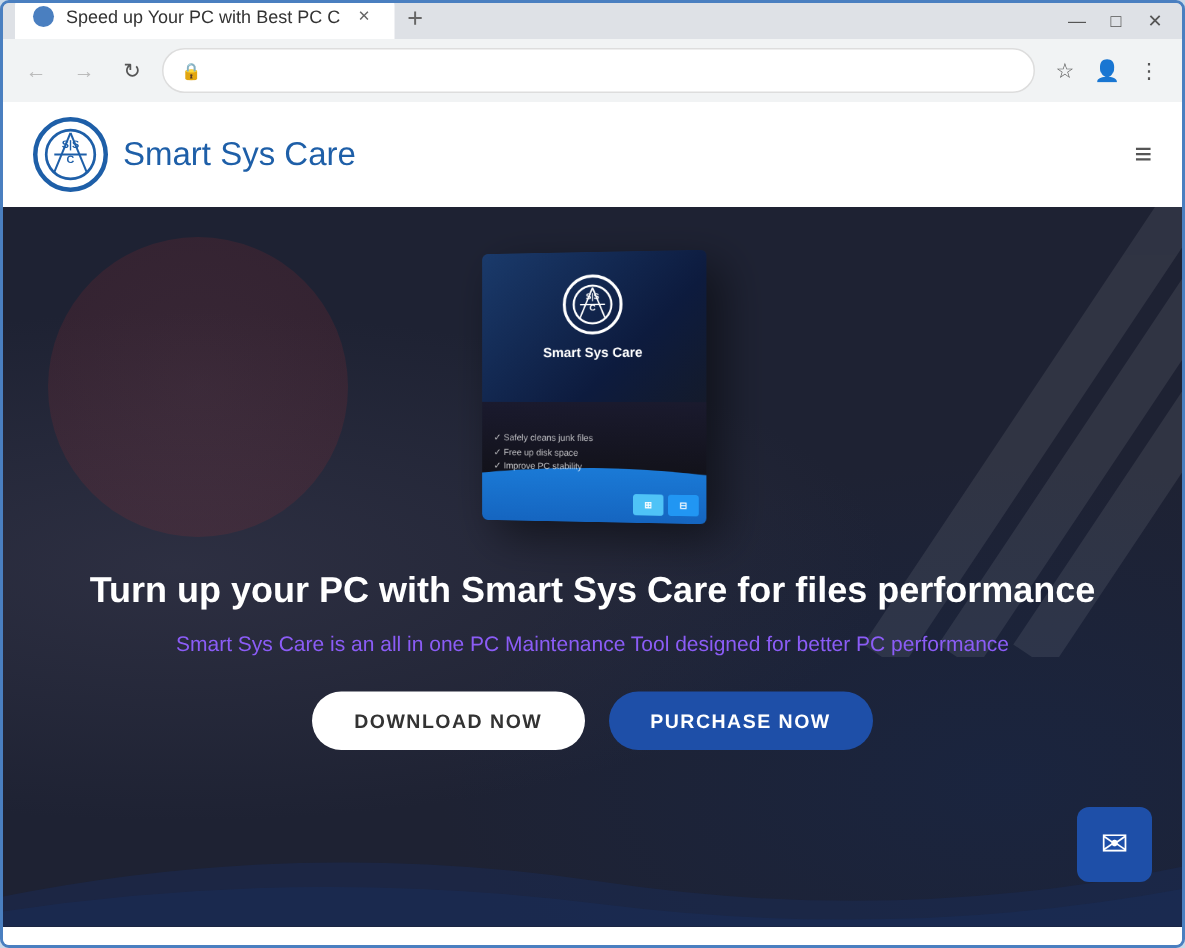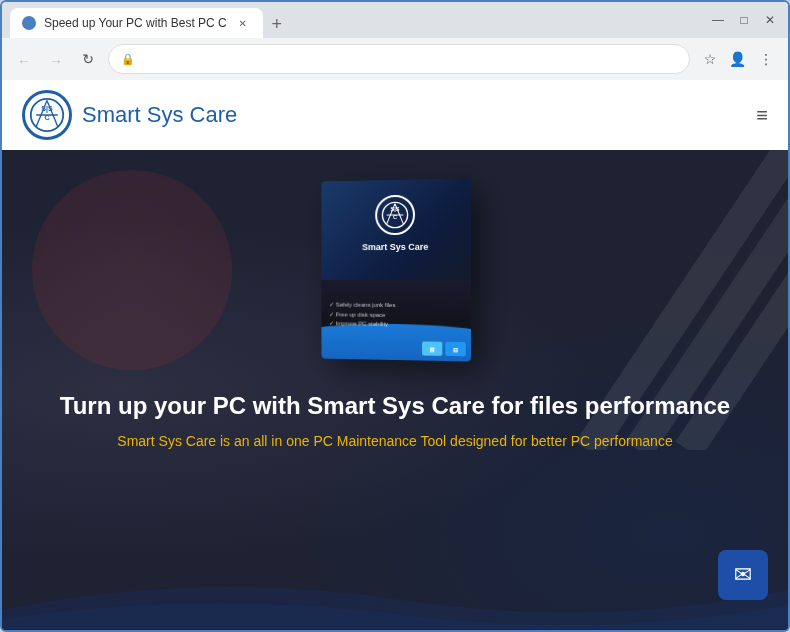--- a/index.html
+++ b/index.html
@@ -12,21 +12,21 @@
       border: 2px solid #4a7fc0;
       border-radius: 6px;
       overflow: hidden;
       display: flex;
       flex-direction: column;
     }
 
     
     .title-bar {
       background: #dee1e6;
-      height: 36px;
+      height: 24px;
       display: flex;
       align-items: center;
       padding: 0 8px;
       gap: 20px;
       flex-shrink: 0;
     }
 
     .tab-bar {
       display: flex;
       align-items: flex-end;
@@ -348,21 +348,21 @@
       font-size: 24px;
       font-weight: bold;
       color: white;
       text-align: center;
       margin-bottom: 12px;
       line-height: 1.3;
     }
 
     .hero-subtext {
       font-size: 14px;
-      color: #eab308;
+      color: #8b5cf6;
       text-align: center;
       margin-bottom: 24px;
     }
 
     .hero-buttons {
       display: flex;
       gap: 16px;
       justify-content: center;
       position: relative;
       z-index: 2;
@@ -521,20 +521,24 @@
             <div class="box-os-badge" style="background:#2196f3;">⊟</div>
           </div>
         </div>
       </div>
 
       <div class="hero-text">
         <h1 class="hero-headline">Turn up your PC with Smart Sys Care for files performance</h1>
         <p class="hero-subtext">Smart Sys Care is an all in one PC Maintenance Tool designed for better PC performance</p>
       </div>
 
+      <div class="hero-buttons">
+        <button class="btn-download">DOWNLOAD NOW</button>
+        <button class="btn-purchase">PURCHASE NOW</button>
+      </div>
 
       <svg style="position:absolute;bottom:0;left:0;right:0;width:100%;" viewBox="0 0 790 80" preserveAspectRatio="none">
         <path d="M0,60 Q200,20 400,50 Q600,80 790,40 L790,80 L0,80 Z" fill="#1a2a50" opacity="0.6"></path>
         <path d="M0,70 Q200,40 400,65 Q600,90 790,55 L790,80 L0,80 Z" fill="#1a3060" opacity="0.4"></path>
       </svg>
 
       <div class="chat-icon"></div>
     </div>
 
   </div>

